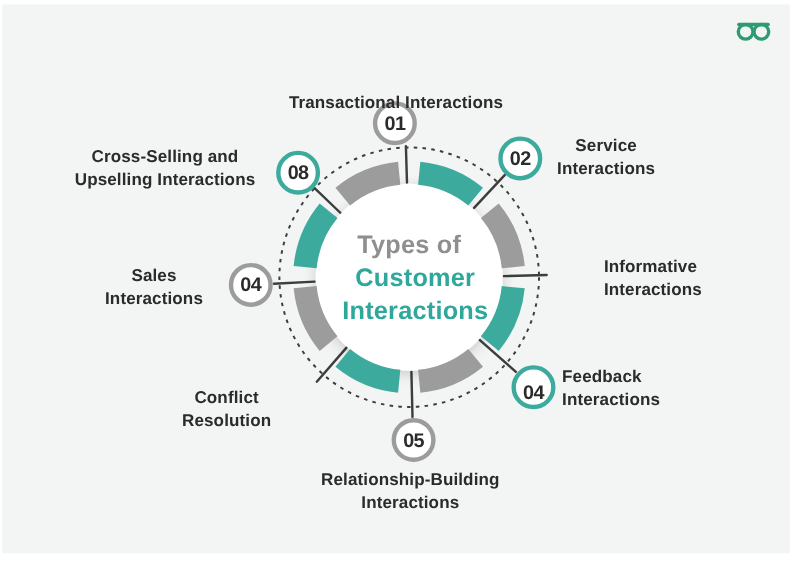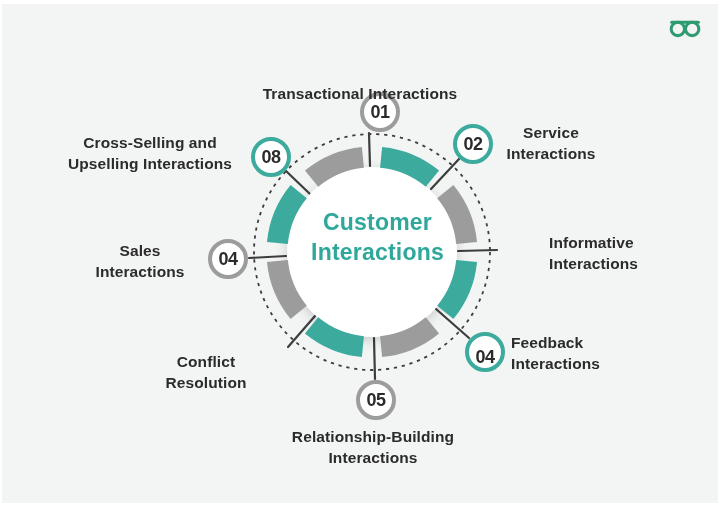--- a/index.html
+++ b/index.html
@@ -85,21 +85,21 @@
     font-size: 15.5px;
     line-height: 20.5px;
     color: var(--dark, #2b2b2b);
     white-space: pre-line;
     letter-spacing: 0.1px;
   }
   .item-label.centered { transform: translateX(-50%); text-align: center; }
   .item-label.leftal { text-align: left; }
 
   
-  .badge-1 { left: 380px; top: 112px; }
+  .badge-1 { left: 359px; top: 112px; }
   .badge-2 { left: 473px; top: 144px; }
   .badge-3 { left: 518px; top: 250px; }
   .badge-4 { left: 485px; top: 352px; align-items: flex-end; }
   .badge-5 { left: 376px; top: 400px; }
   .badge-6 { left: 274px; top: 363px; }
   .badge-7 { left: 228px; top: 259px; }
   .badge-8 { left: 271px; top: 157px; }
 
   .label-1 { left: 360px; top: 61px; white-space: nowrap; margin-top: 23px; }
   .label-2 { left: 551px; top: 123px; }
@@ -151,20 +151,21 @@
       <path class="ring-segment gray" d="M 445.3 191.6 A 95 95 0 0 1 466.6 242.9"></path>
       <path class="ring-segment teal" d="M 466.6 261.1 A 95 95 0 0 1 445.3 312.4"></path>
       <path class="ring-segment gray" d="M 432.4 325.3 A 95 95 0 0 1 381.1 346.6"></path>
       <path class="ring-segment teal" d="M 362.9 346.6 A 95 95 0 0 1 311.6 325.3"></path>
       <path class="ring-segment gray" d="M 298.7 312.4 A 95 95 0 0 1 277.4 261.1"></path>
       <path class="ring-segment teal" d="M 277.4 242.9 A 95 95 0 0 1 298.7 191.6"></path>
       <path class="ring-segment gray" d="M 311.6 178.7 A 95 95 0 0 1 362.9 157.4"></path>
     </svg>
 
     <div class="center-label">
+      <span class="muted">Types of</span>
       <span class="accent">Customer</span>
       <span class="accent">Interactions</span>
     </div>
 
     <div class="badge gray badge-1">
         <span>01</span>
       </div>
     <div class="badge teal badge-2">
         <span>02</span>
       </div>

